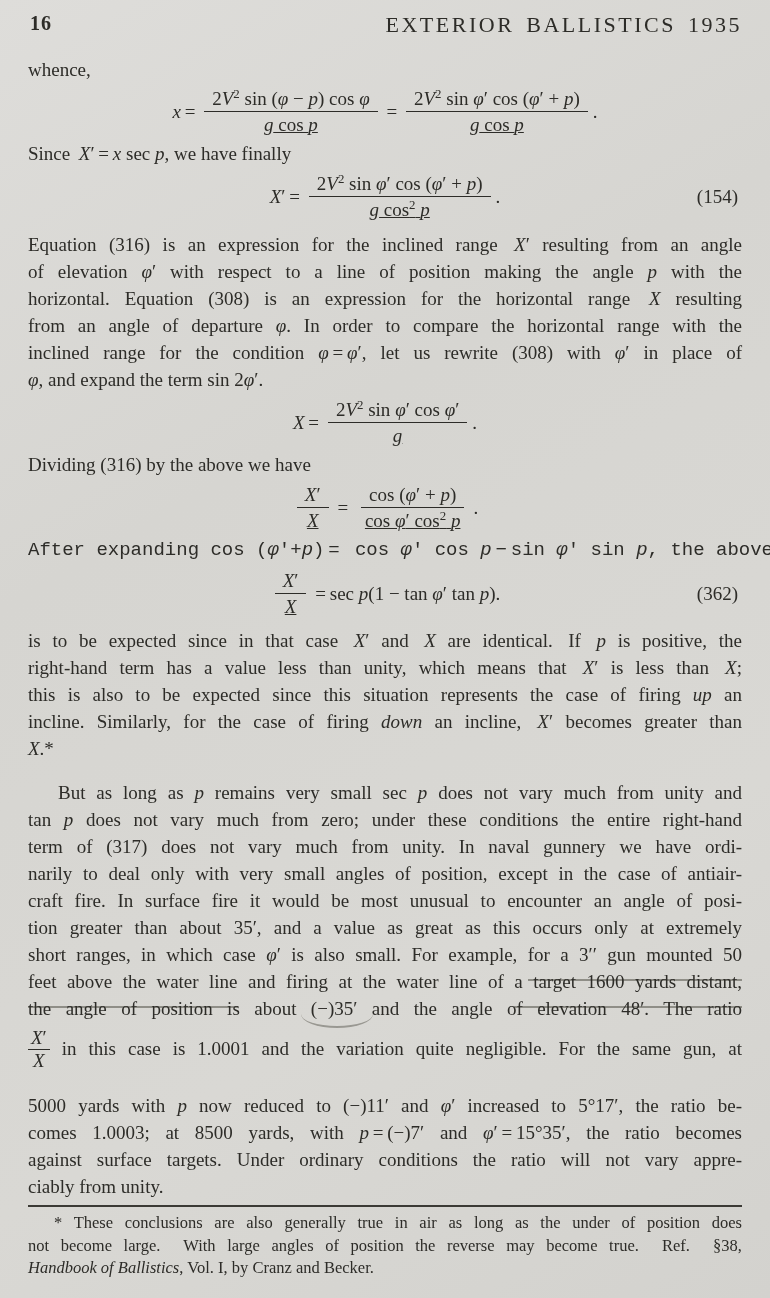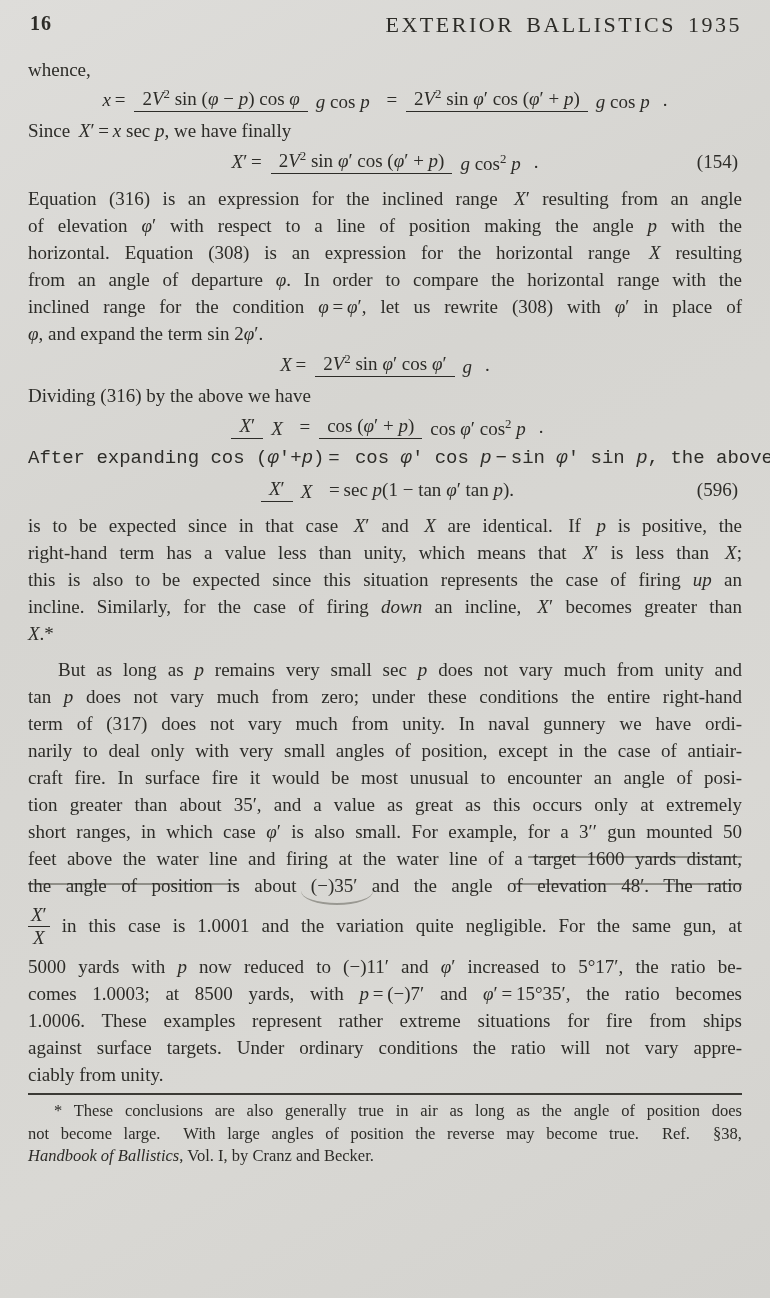--- a/index.html
+++ b/index.html
@@ -20,23 +20,23 @@
   .tline{line-height:27px;white-space:nowrap;}
   .lines .tline{white-space:normal;}
   .j{text-align:justify;text-align-last:justify;text-justify:inter-word;}
   .ind{text-indent:30px;}
   i{font-style:italic;}
   sup{font-size:0.68em;line-height:0;vertical-align:super;}
   
   .eq{position:relative;text-align:center;padding:3px 0;}
   .eqrow{display:inline-flex;align-items:center;}
   .etext{white-space:pre;}
-  .frac{display:inline-flex;align-items:center;margin:0 5px;}
+  .frac{display:inline-flex;flex-direction:column;align-items:center;margin:0 5px;}
   .frac .num{display:block;padding:0 8px 2px 8px;border-bottom:1.6px solid var(--ink);line-height:21px;}
-  .frac .den{display:block;padding:2px 8px 0 8px;line-height:21px;}
+  .frac .den{display:block;padding:2px 8px 0 8px;line-height:21px;text-decoration:underline;}
   .eqnum{position:absolute;right:4px;top:50%;transform:translateY(-50%);}
   
   .fracline{display:flex;align-items:center;margin-top:3px;height:48px;}
   .ifrac{display:inline-flex;flex-direction:column;align-items:center;margin-right:12px;flex:0 0 auto;}
   .ifrac .num{display:block;padding:0 3px 1px 3px;border-bottom:1.6px solid var(--ink);line-height:20px;}
   .ifrac .den{display:block;padding:1px 3px 0 3px;line-height:20px;}
   .fracline .rest{flex:1;line-height:24px;}
   
   .u{border-bottom:2.4px solid var(--pencil);padding-bottom:14px;}
   .uc{position:relative;}
@@ -53,22 +53,22 @@
   .m-eq1{margin-top:2px;}
   .m-since{margin-top:2px;}
   .m-eq2{margin-top:3px;}
   .m-para-a{margin-top:8px;}
   .m-eq3{margin-top:3px;}
   .m-div{margin-top:2px;}
   .m-eq4{margin-top:3px;}
   .m-after{margin-top:3px;font-family:Liberation Mono, monospace;}
   .m-eq5{margin-top:3px;}
   .m-para-b{margin-top:7px;}
-  .m-para-c{margin-top:9px;}
-  .m-para-c2{margin-top:3px;}
+  .m-para-c{margin-top:17px;}
+  .m-para-c2{margin-top:19px;}
 </style>
 </head>
 <body>
 
 <div class="page">
 
   <div class="header">
     <span class="pagenum">16</span>
     <span class="title">EXTERIOR BALLISTICS 1935</span>
   </div>
@@ -134,21 +134,21 @@
       </span></div>
 
   <div class="tline m-after">After expanding cos (<i>φ</i>′+<i>p</i>) =  cos <i>φ</i>′ cos <i>p</i> − sin <i>φ</i>′ sin <i>p</i>, the above reduces to</div>
 
   <div class="eq m-eq5"><span class="eqrow">
         <span class="frac">
           <span class="num"><i>X</i>′</span>
           <span class="den"><i>X</i></span>
         </span>
         <span class="etext"> = sec <i>p</i>(1 − tan <i>φ</i>′ tan <i>p</i>).</span>
-      </span><span class="eqnum">(596)</span></div>
+      </span><span class="eqnum">(362)</span></div>
 
   <div class="lines m-para-b">
       <div class="tline j">is to be expected since in that case  <i>X</i>′ and  <i>X</i> are identical.  If  <i>p</i> is positive, the</div>
       <div class="tline j">right-hand term has a value less than unity, which means that  <i>X</i>′ is less than  <i>X</i>;</div>
       <div class="tline j">this is also to be expected since this situation represents the case of firing <i>up</i> an</div>
       <div class="tline j">incline. Similarly, for the case of firing <i>down</i> an incline,  <i>X</i>′ becomes greater than</div>
       <div class="tline"><i>X</i>.*</div>
     </div>
 
   <div class="lines m-para-c">
@@ -167,26 +167,25 @@
     <span class="ifrac">
       <span class="num"><i>X</i>′</span>
       <span class="den"><i>X</i></span>
     </span>
     <span class="rest j">in this case is 1.0001 and the variation quite negligible. For the same gun, at</span>
   </div>
 
   <div class="lines m-para-c2">
       <div class="tline j">5000 yards with <i>p</i> now reduced to (−)11′ and <i>φ</i>′ increased to 5°17′, the ratio be-</div>
       <div class="tline j">comes 1.0003; at 8500 yards, with <i>p</i> = (−)7′ and <i>φ</i>′ = 15°35′, the ratio becomes</div>
-      <div class="tline j">1.0006. These examples represent rather extreme situations for fire from ships</div>
       <div class="tline j">against surface targets. Under ordinary conditions the ratio will not vary appre-</div>
       <div class="tline">ciably from unity.</div>
     </div>
 
   <div class="rule"></div>
 
   <div class="lines footnote">
-      <div class="tline j ind">* These conclusions are also generally true in air as long as the angle of position does</div>
+      <div class="tline j ind">* These conclusions are also generally true in air as long as the under of position does</div>
       <div class="tline j">not become large.&nbsp; With large angles of position the reverse may become true.&nbsp; Ref.&nbsp; §38,</div>
       <div class="tline"><i>Handbook of Ballistics</i>, Vol. I, by Cranz and Becker.</div>
     </div>
 
 </div>
 
 </body></html>

